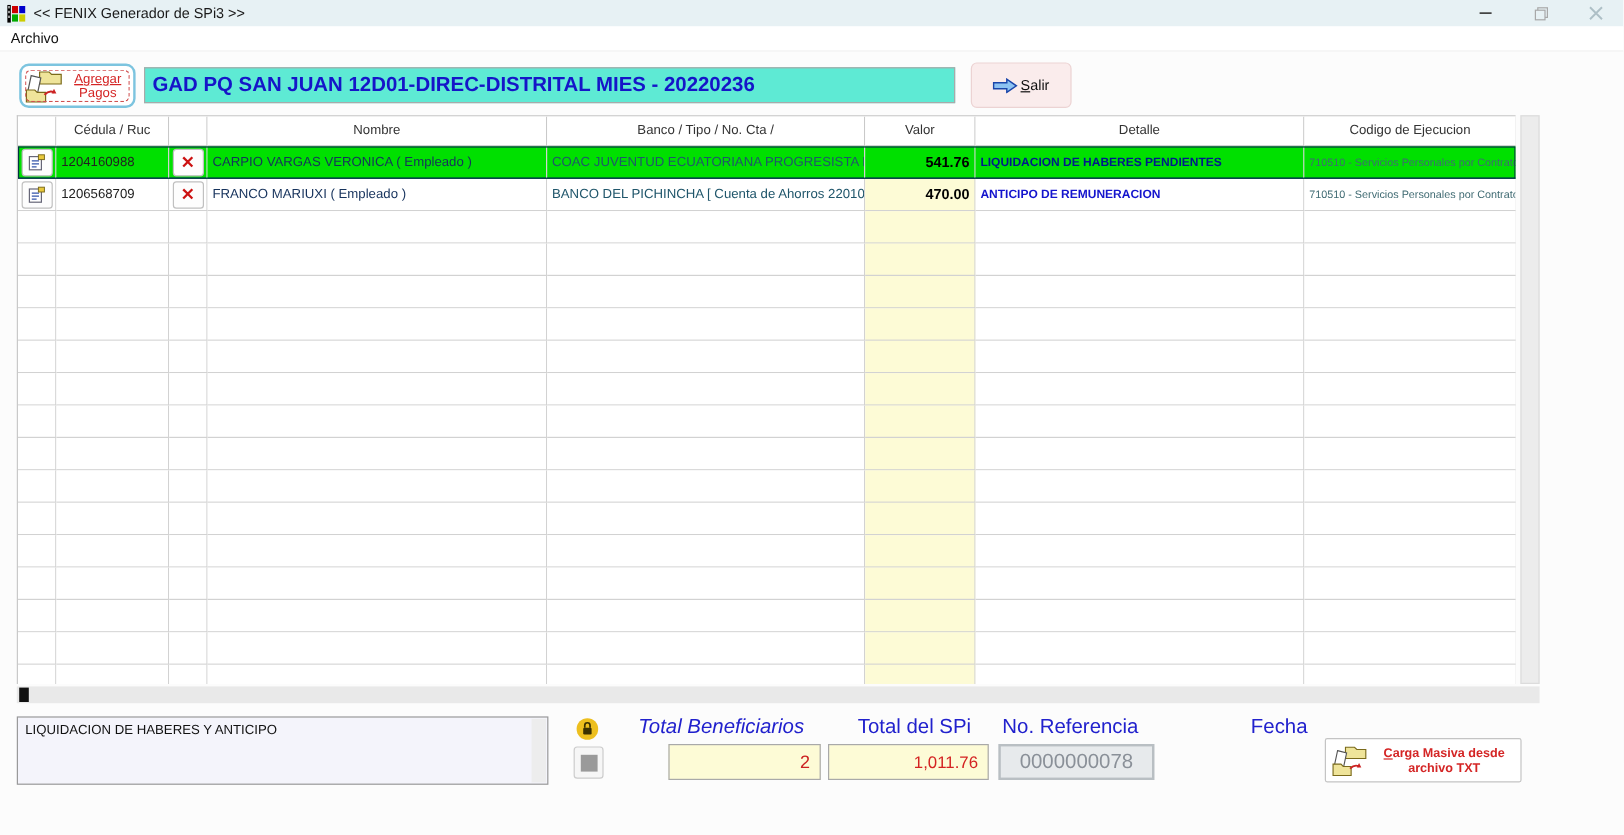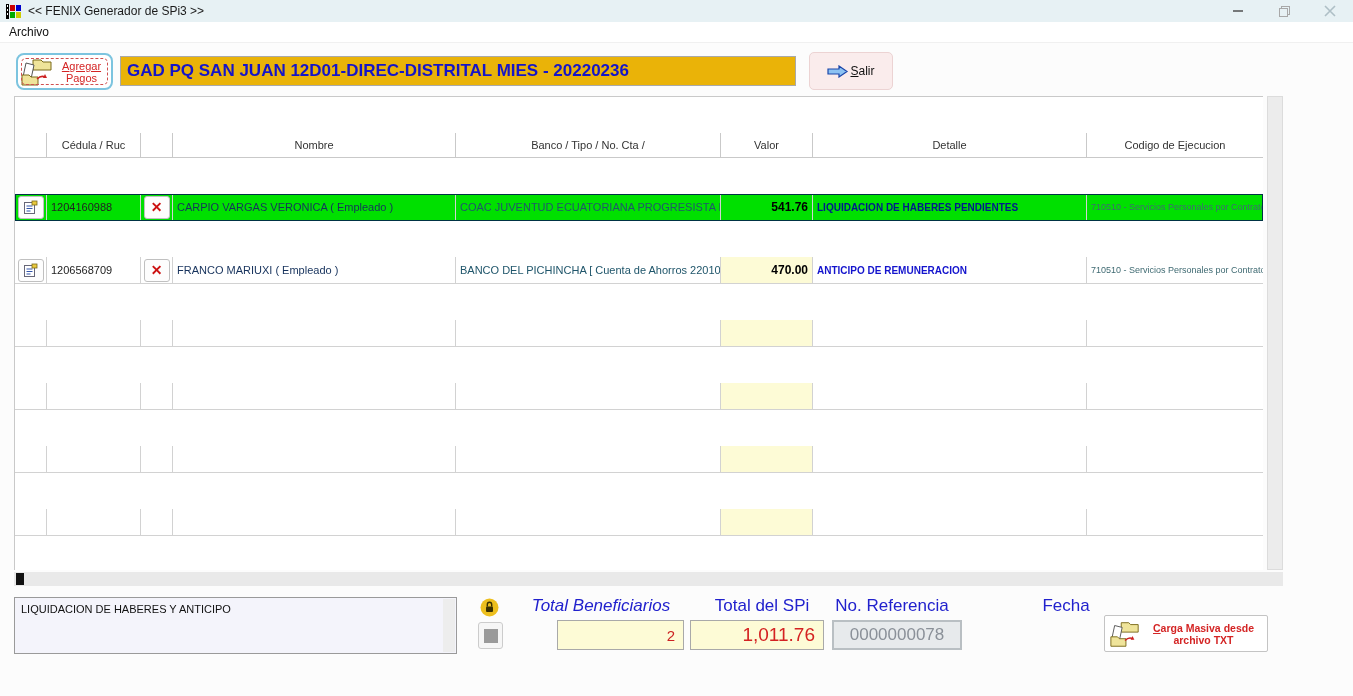--- a/index.html
+++ b/index.html
@@ -14,28 +14,28 @@
   .win-btn { width:46px; height:22px; display:flex; align-items:center; justify-content:center; cursor:default; }
 
   
   .menubar { position:absolute; left:0; top:22px; width:1353px; height:21px; background:#ffffff; display:flex; align-items:center; border-bottom:1px solid #f0f0f0; }
   .menu-item { font-size:12px; color:#111; padding:2px 9px; }
 
   
   .btn-agregar { position:absolute; left:16px; top:53px; width:97px; height:37px; background:#fff; border:2px solid #7cc4df; border-radius:8px; display:flex; align-items:center; padding:2px; }
   .btn-agregar .focus-rect { position:absolute; left:3px; top:3px; right:3px; bottom:3px; border:1px dashed #d05050; border-radius:5px; }
   .btn-agregar .lbl { font-size:11px; font-weight:normal; color:#d42525; line-height:12px; text-align:center; flex:1; }
-  .doc-title-input { position:absolute; left:120px; top:56px; width:676px; height:30px; background:#eab308; border:1px solid #a9a9a9; font-family:"Liberation Sans",sans-serif; font-size:17px; font-weight:bold; color:#1515c8; padding:0 6px; }
+  .doc-title-input { position:absolute; left:120px; top:56px; width:676px; height:30px; background:#5eead4; border:1px solid #a9a9a9; font-family:"Liberation Sans",sans-serif; font-size:17px; font-weight:bold; color:#1515c8; padding:0 6px; }
   .btn-salir { position:absolute; left:809px; top:52px; width:84px; height:38px; background:#faecec; border:1px solid #ecd3d3; border-radius:5px; display:flex; align-items:center; justify-content:center; gap:1px; }
   .btn-salir .lbl { font-size:12px; color:#111; }
   .u { text-decoration:underline; }
 
   
   .grid-wrap { position:absolute; left:14px; top:96px; width:1249px; height:474px; overflow:hidden; background:#fff; border-top:1px solid #c9c9c9; border-left:1px solid #c9c9c9; }
-  .trow, .thead { display:grid; grid-template-columns:32px 94px 32px 283px 265px 92px 274px 177px;margin-top:36px; }
+  .trow, .thead { display:grid; grid-template-columns:32px 94px 32px 283px 265px 92px 274px 177px; }
   .thead { height:25px; }
   .thead .hcell { border-right:1px solid #c9c9c9; border-bottom:1px solid #c9c9c9; display:flex; align-items:center; justify-content:center; font-size:11px; color:#333; background:#fff; white-space:nowrap; overflow:hidden; }
   .trow { height:27px; }
   .tcell { border-right:1px solid #d2d2d2; border-bottom:1px solid #d2d2d2; display:flex; align-items:center; padding:0 4px; font-size:11px; color:#222; white-space:nowrap; overflow:hidden; background:#fff; }
   .tcell.c-valor { background:#fdfbd6; justify-content:flex-end; font-weight:bold; font-size:12px; color:#000; }
   .tcell.c-btn { padding:1px; justify-content:center; }
   .mini-btn { width:26px; height:23px; background:#fdfdfd; border:1px solid #c0c0c0; border-radius:3px; display:flex; align-items:center; justify-content:center; }
   .del-x { color:#cc1111; font-size:14px; font-weight:bold; line-height:1; }
   .trow.selected .tcell { background:#00e000; border-bottom:1px solid #055; }
   .trow.selected .tcell.c-valor { background:#00e000; }
@@ -54,21 +54,21 @@
   
   .desc-box { position:absolute; left:14px; top:597px; width:443px; height:57px; background:#f4f4fb; border:1px solid #9a9a9a; font-size:11px; color:#111; padding:5px 6px; }
   .desc-scroll { position:absolute; right:1px; top:1px; bottom:1px; width:12px; background:#ededed; }
   .lock-badge { position:absolute; left:480px; top:598px; width:19px; height:19px; }
   .gray-btn { position:absolute; left:478px; top:622px; width:25px; height:27px; background:#f6f6f6; border:1px solid #ccc; border-radius:3px; display:flex; align-items:center; justify-content:center; }
   .gray-btn .sq { width:14px; height:14px; background:#9a9a9a; }
 
   .f-label { position:absolute; top:596px; font-size:17px; color:#2121cd; text-align:center; white-space:nowrap; }
   .f-input { position:absolute; top:620px; height:30px; border:1px solid #a9a9a9; display:flex; align-items:center; font-family:"Liberation Sans",sans-serif; }
   .in-benef { left:557px; width:127px; background:#fdfbd6; color:#cc2222; font-size:15px; justify-content:flex-end; padding-right:8px; }
-  .in-spi { left:690px; width:134px; background:#fdfbd6; color:#d42222; font-size:19px; justify-content:flex-end; padding-right:8px; }
+  .in-spi { left:690px; width:134px; background:#fdfbd6; color:#d42222; font-size:14px; justify-content:flex-end; padding-right:8px; }
   .in-ref { left:832px; width:130px; background:#e7eaec; border:2px solid #b9bfc3; color:#8a9098; font-size:17px; justify-content:center; }
   .in-fecha { left:965px; width:128px; background:#fff; color:#000; font-size:17px; justify-content:center; }
 
   .btn-carga { position:absolute; left:1104px; top:615px; width:164px; height:37px; background:#fff; border:1px solid #c4c4c4; border-radius:2px; display:flex; align-items:center; padding:2px 4px; gap:3px; }
   .btn-carga .lbl { font-size:10.5px; font-weight:bold; color:#d42525; line-height:12px; text-align:center; flex:1; }
 </style>
 </head>
 <body>
 
 <div class="window">

